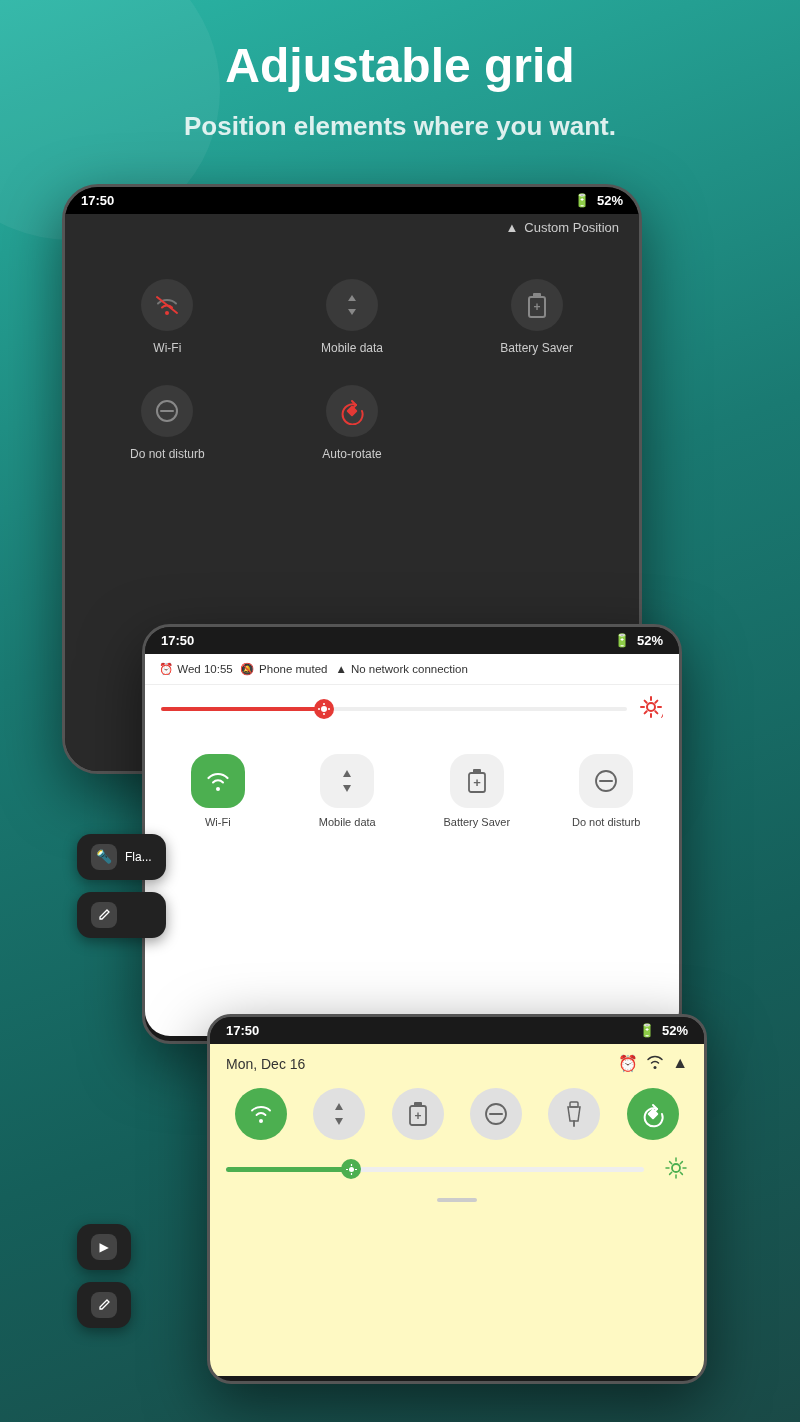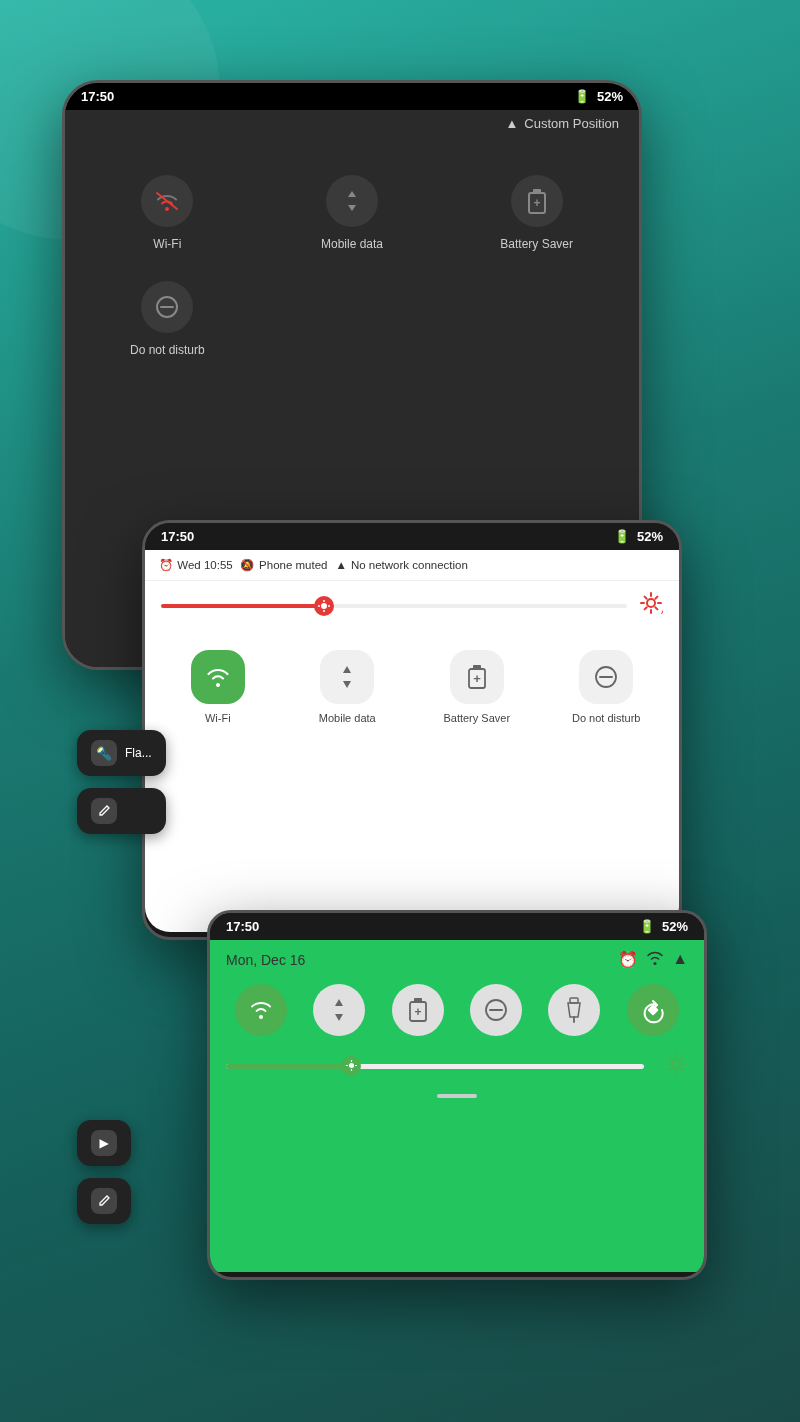--- a/index.html
+++ b/index.html
@@ -265,21 +265,21 @@
     .phone3 {
       width: 500px;
       left: 175px;
       top: 840px;
       height: 370px;
       z-index: 6;
       border-radius: 24px;
     }
 
     .phone3-content {
-      background: #22c55e;
+      background: #fef9c3;
       height: calc(100% - 32px);
     }
 
     .phone3-header {
       padding: 10px 16px 6px;
       display: flex;
       justify-content: space-between;
       align-items: center;
     }
 
@@ -375,20 +375,22 @@
       margin: 6px auto 0;
     }
   </style>
 </head>
 <body>
 
 <div class="bg-circle" style="width:300px;height:300px;top:-60px;left:-80px;"></div>
 <div class="bg-circle" style="width:200px;height:200px;top:100px;left:50px;opacity:0.04;"></div>
 
 <div class="header-section">
+  <h1 class="main-title">Adjustable grid</h1>
+  <p class="sub-title">Position elements where you want.</p>
 </div>
 
 <div class="phones-container">
 
   <div class="phone-frame phone1">
     <div class="status-bar">
       <span>17:50</span>
       <div class="status-right">
         <span>🔋</span>
         <span>52%</span>
@@ -440,20 +442,30 @@
           <div class="qs-icon-circle">
             <svg width="26" height="26" viewBox="0 0 26 26" fill="none" xmlns="http://www.w3.org/2000/svg">
               <circle cx="13" cy="13" r="10" stroke="#888" stroke-width="2" fill="none"></circle>
               <line x1="7" y1="13" x2="19" y2="13" stroke="#888" stroke-width="2" stroke-linecap="round"></line>
             </svg>
           </div>
           <span class="qs-label">Do not disturb</span>
         </div>
 
 
+        <div class="qs-tile">
+          <div class="qs-icon-circle active">
+            <svg width="28" height="28" viewBox="0 0 28 28" fill="none" xmlns="http://www.w3.org/2000/svg">
+              <path d="M14 4 L18 8 L14 12" stroke="#e53935" stroke-width="2" fill="none" stroke-linecap="round" stroke-linejoin="round"></path>
+              <path d="M18 8 A10 10 0 1 0 24 14" stroke="#e53935" stroke-width="2" fill="none" stroke-linecap="round"></path>
+              <rect x="10" y="10" width="8" height="8" rx="1" fill="#e53935" transform="rotate(45 14 14)"></rect>
+            </svg>
+          </div>
+          <span class="qs-label">Auto-rotate</span>
+        </div>
 
       </div>
     </div>
   </div>
 
   <div class="phone-frame phone2" style="background:#1a1a1a;">
     <div class="status-bar" style="background:#1a1a1a;">
       <span>17:50</span>
       <div class="status-right">
         <span>🔋</span>

